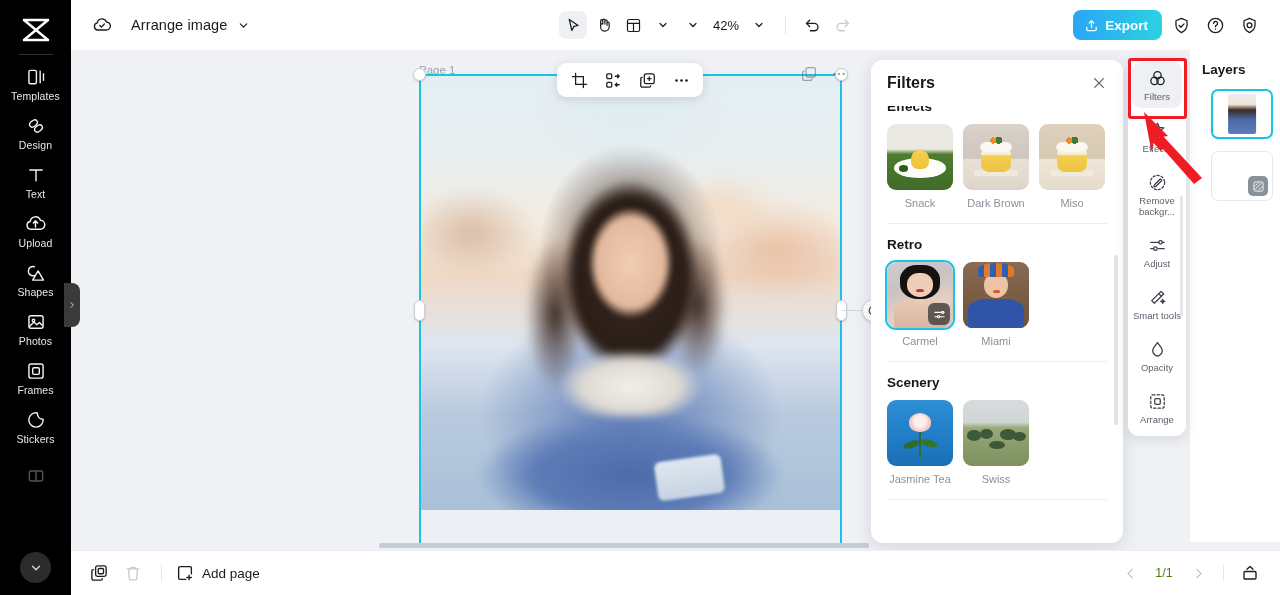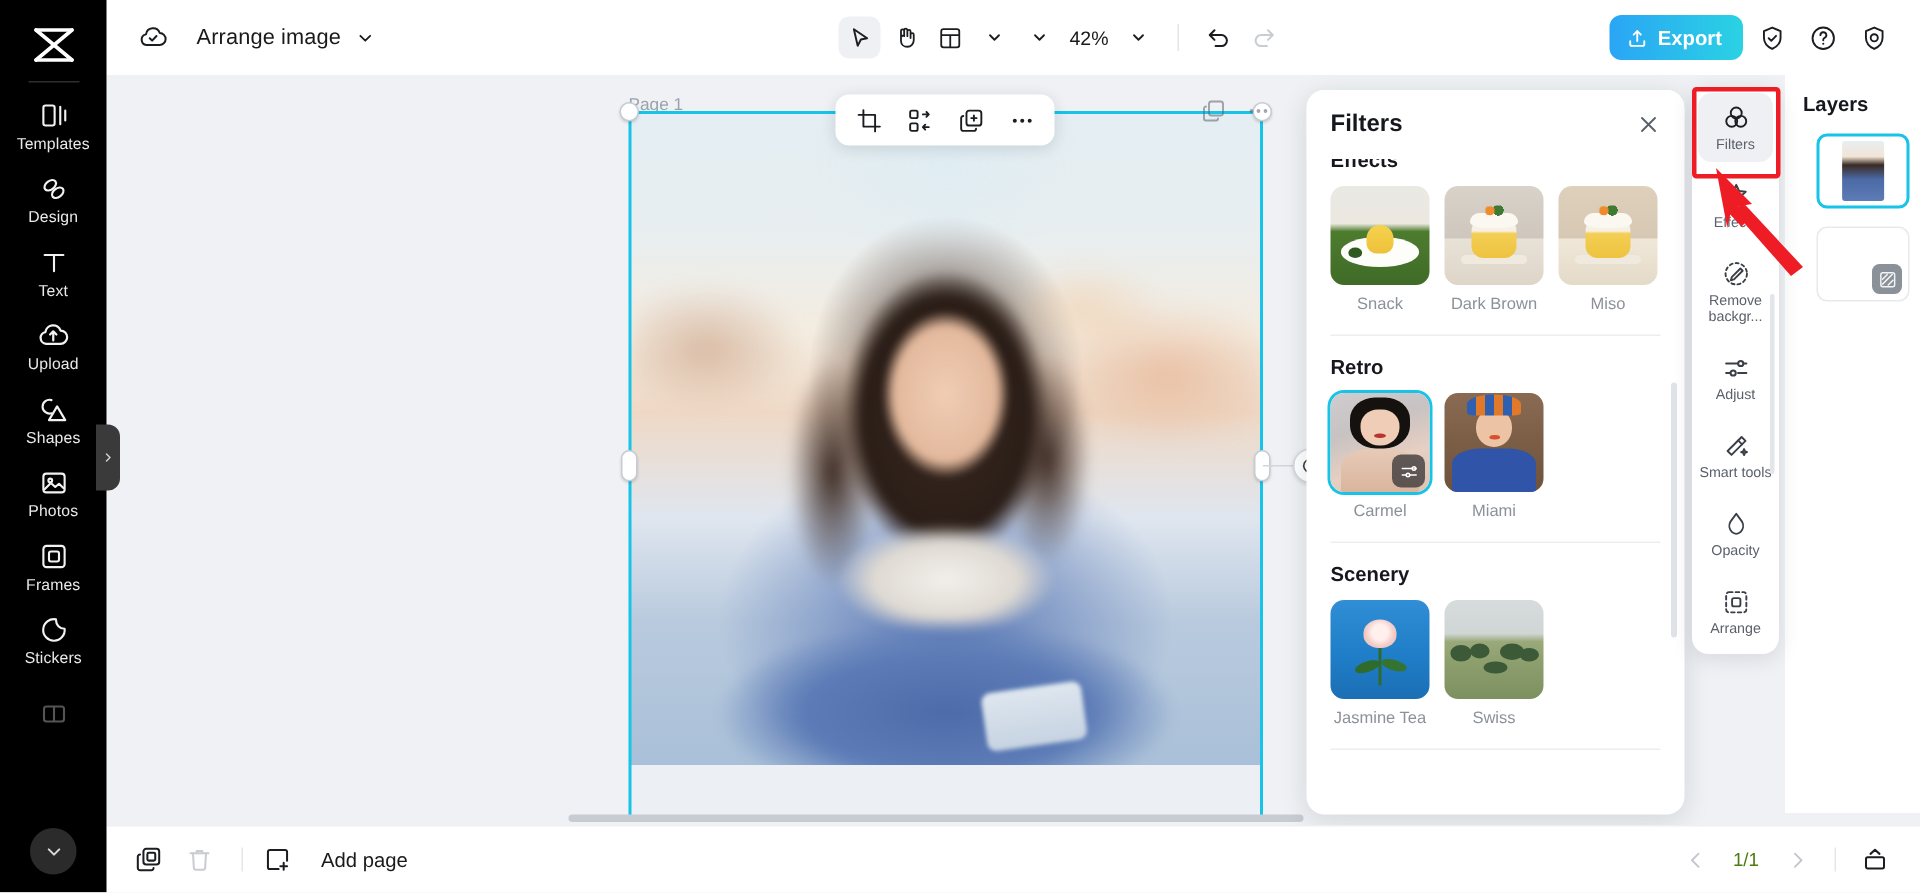--- a/index.html
+++ b/index.html
@@ -233,21 +233,21 @@
   }
 
   
   .bottombar{
     position:absolute; left:71px; right:0; bottom:0; height:45px; background:#fff;
     border-top:1px solid #edeff2; display:flex; align-items:center; z-index:28;
   }
   .bb-left{ display:flex;align-items:center; gap:6px; padding-left:14px;}
   .bb-btn{ width:28px;height:28px;display:flex;align-items:center;justify-content:center;cursor:pointer;}
   .bb-sep{ width:1px;height:16px;background:#e4e7ea;margin:0 8px;}
-  .bb-add{ display:flex;align-items:center;gap:20px;cursor:pointer; font-size:13.5px;color:#1a1a1a;}
+  .bb-add{ display:flex;align-items:center;gap:8px;cursor:pointer; font-size:13.5px;color:#1a1a1a;}
   .bb-right{ margin-left:auto; display:flex;align-items:center; gap:4px; padding-right:16px;}
   .bb-page{ font-size:12.5px;color:#4d7c0f; width:34px;text-align:center;}
   .bb-arrow{ width:26px;height:26px;display:flex;align-items:center;justify-content:center;cursor:pointer;}
 
   
   .anno-rect{ position:absolute; left:1128px; top:58px; width:59px; height:61px; border:3px solid #ee1c25; border-radius:3px; z-index:60; pointer-events:none;}
   .anno-arrow{ position:absolute; left:1140px; top:110px; width:80px; height:80px; z-index:59; pointer-events:none;}
   svg{ display:block; }
 </style>
 </head>

